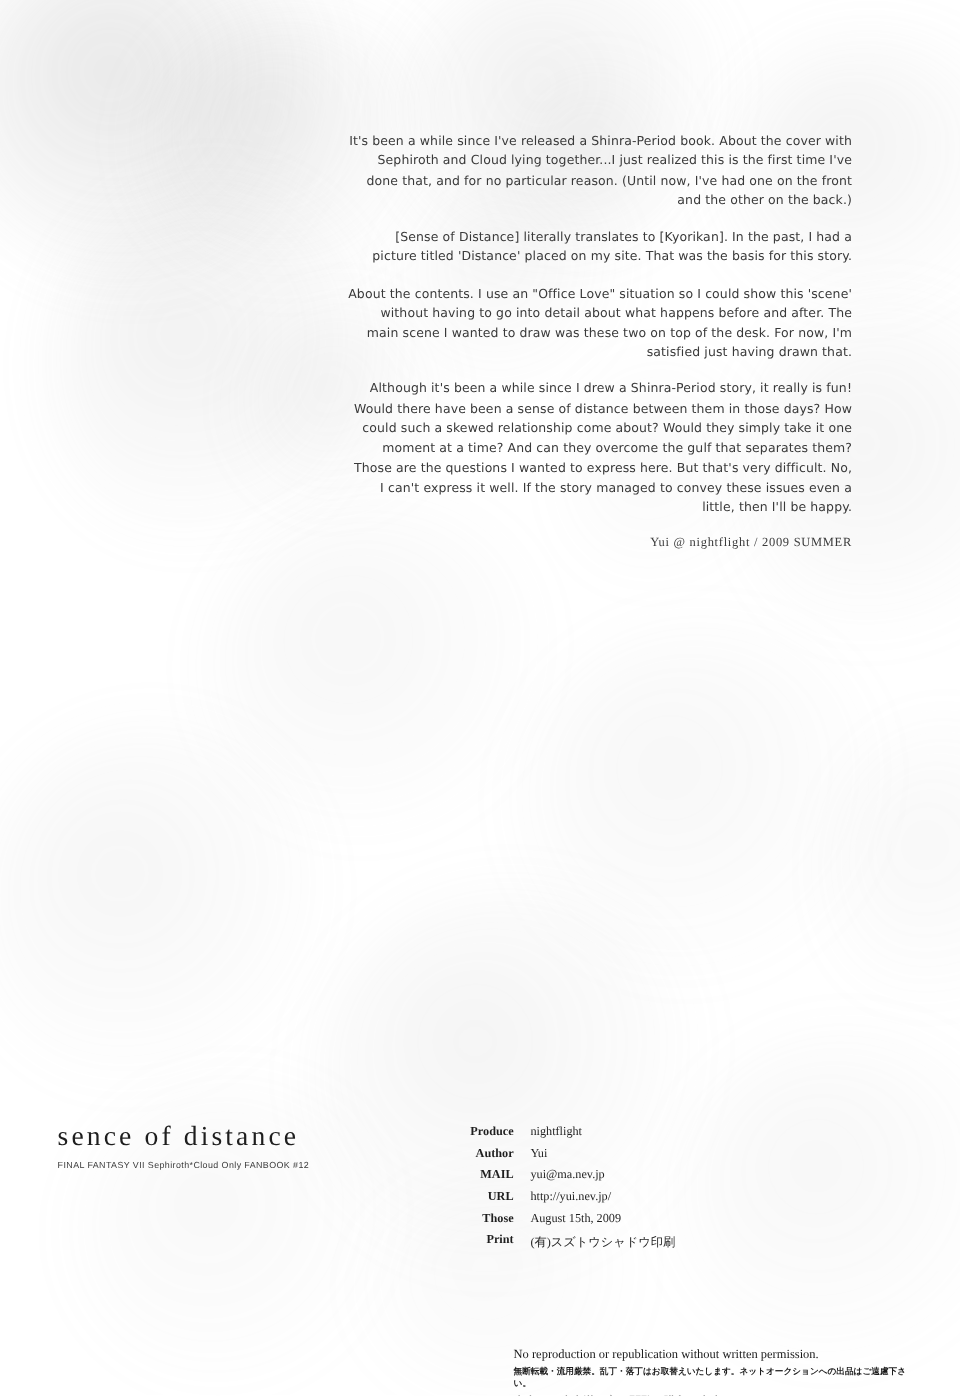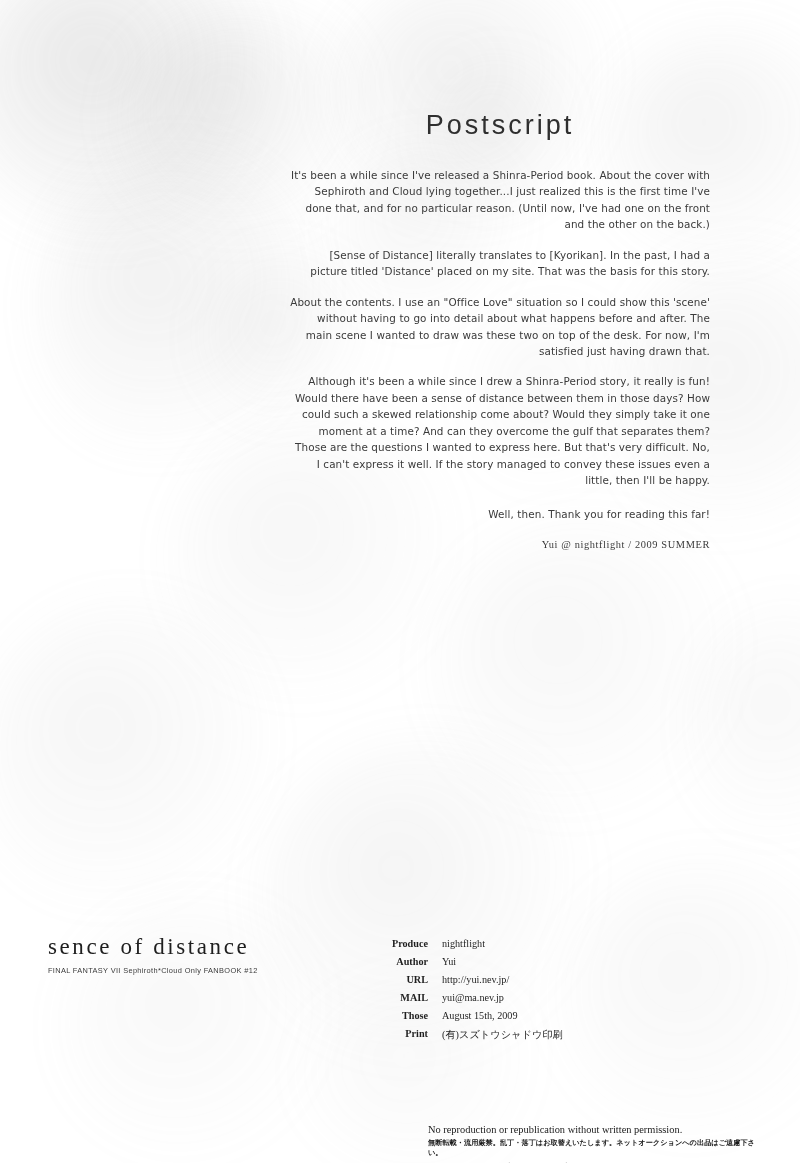--- a/index.html
+++ b/index.html
@@ -191,27 +191,25 @@
     <div class="smoke s14"></div>
     <div class="smoke s15"></div>
   <div class="smoke s16"></div>
     <div class="smoke s17"></div>
     <div class="smoke s18"></div>
 </div>
 
 <div class="content">
 
   <section class="postscript">
-    <h1 class="ps-title">Postscript</h1>
     <div class="ps-body">
       <p class="ps-para">It's been a while since I've released a Shinra-Period book. About the cover with Sephiroth and Cloud lying together...I just realized this is the first time I've done that, and for no particular reason. (Until now, I've had one on the front and the other on the back.)</p>
       <p class="ps-para">[Sense of Distance] literally translates to [Kyorikan]. In the past, I had a picture titled 'Distance' placed on my site. That was the basis for this story.</p>
       <p class="ps-para">About the contents. I use an "Office Love" situation so I could show this 'scene' without having to go into detail about what happens before and after. The main scene I wanted to draw was these two on top of the desk. For now, I'm satisfied just having drawn that.</p>
       <p class="ps-para">Although it's been a while since I drew a Shinra-Period story, it really is fun! Would there have been a sense of distance between them in those days? How could such a skewed relationship come about? Would they simply take it one moment at a time? And can they overcome the gulf that separates them? Those are the questions I wanted to express here. But that's very difficult. No, I can't express it well. If the story managed to convey these issues even a little, then I'll be happy.</p>
-      <p class="ps-para ps-closing">Well, then. Thank you for reading this far!</p>
       <p class="ps-para ps-sign">Yui @ nightflight / 2009 SUMMER</p>
     </div>
   </section>
 
   <section class="colophon">
 
     <div class="logo-block">
       <div class="logo-title">sence of distance</div>
       <div class="logo-sub">FINAL FANTASY VII Sephiroth*Cloud Only FANBOOK #12</div>
     </div>
@@ -220,26 +218,26 @@
       <tbody>
         <tr>
           <td class="info-label">Produce</td>
           <td class="info-value">nightflight</td>
         </tr>
         <tr>
           <td class="info-label">Author</td>
           <td class="info-value">Yui</td>
         </tr>
         <tr>
+          <td class="info-label">MAIL</td>
+          <td class="info-value">yui@ma.nev.jp</td>
+        </tr>
+        <tr>
           <td class="info-label">URL</td>
           <td class="info-value">http://yui.nev.jp/</td>
-        </tr>
-        <tr>
-          <td class="info-label">MAIL</td>
-          <td class="info-value">yui@ma.nev.jp</td>
         </tr>
         <tr>
           <td class="info-label">Those</td>
           <td class="info-value">August 15th, 2009</td>
         </tr>
         <tr>
           <td class="info-label">Print</td>
           <td class="info-value">(有)スズトウシャドウ印刷</td>
         </tr>
       </tbody>

